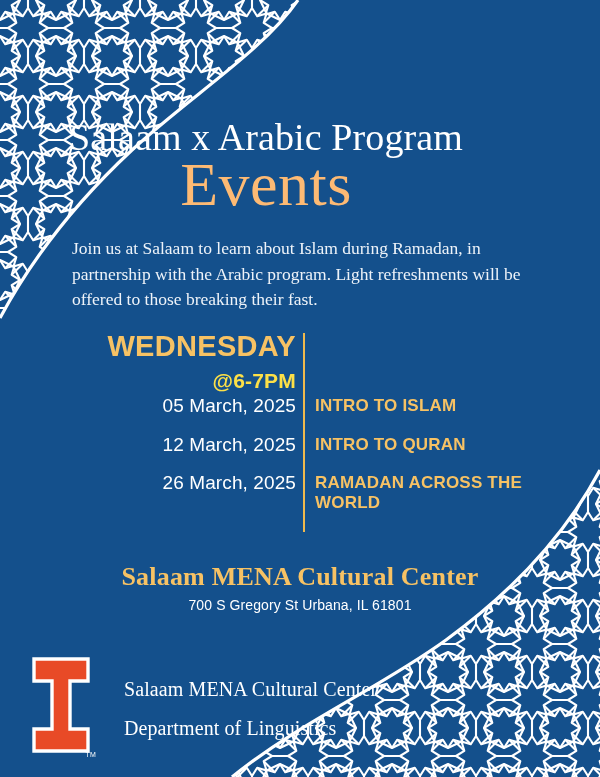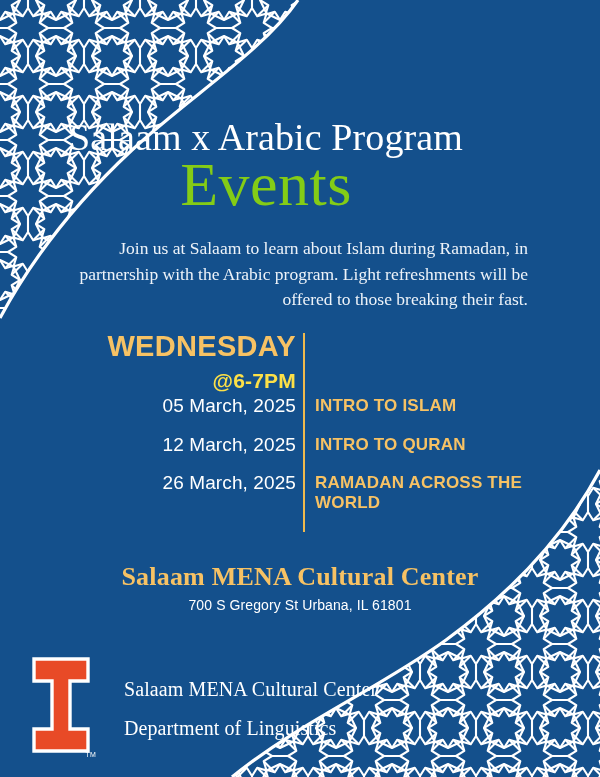--- a/index.html
+++ b/index.html
@@ -39,32 +39,32 @@
     font-size: 38px;
     line-height: 1.02;
     color: #FFFFFF;
     letter-spacing: 0.1px;
     white-space: nowrap;
   }
   .title-line2 {
     font-family: "Liberation Serif", serif;
     font-size: 62px;
     line-height: 1.0;
-    color: #84cc16;
+    color: #fdba74;
     margin-top: -4px;
     letter-spacing: 0.5px;
   }
 
   
   .intro {
     position: absolute;
     left: 72px;
     top: 236px;
     width: 456px;
-    text-align: right;
+    text-align: left;
     font-family: "Liberation Serif", serif;
     font-size: 17.5px;
     line-height: 1.47;
     color: #EEF3F9;
   }
 
   
   .schedule {
     position: absolute;
     left: 60px;

